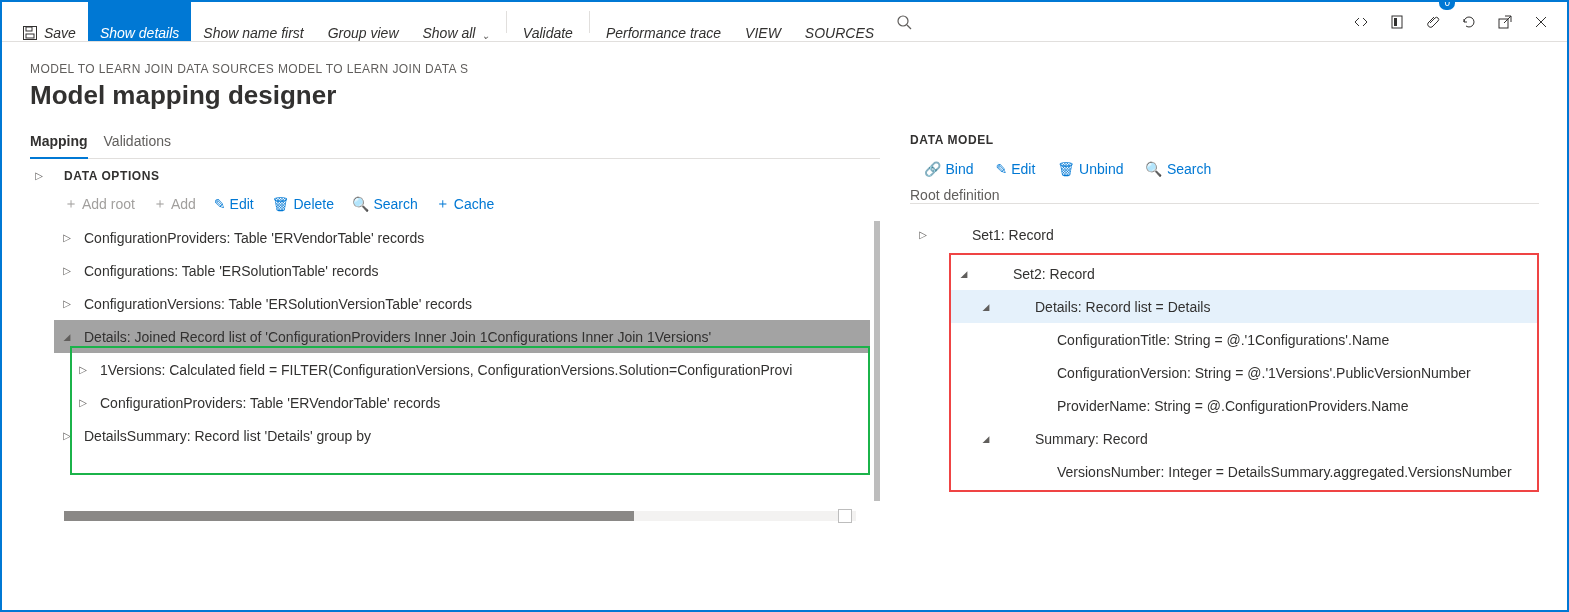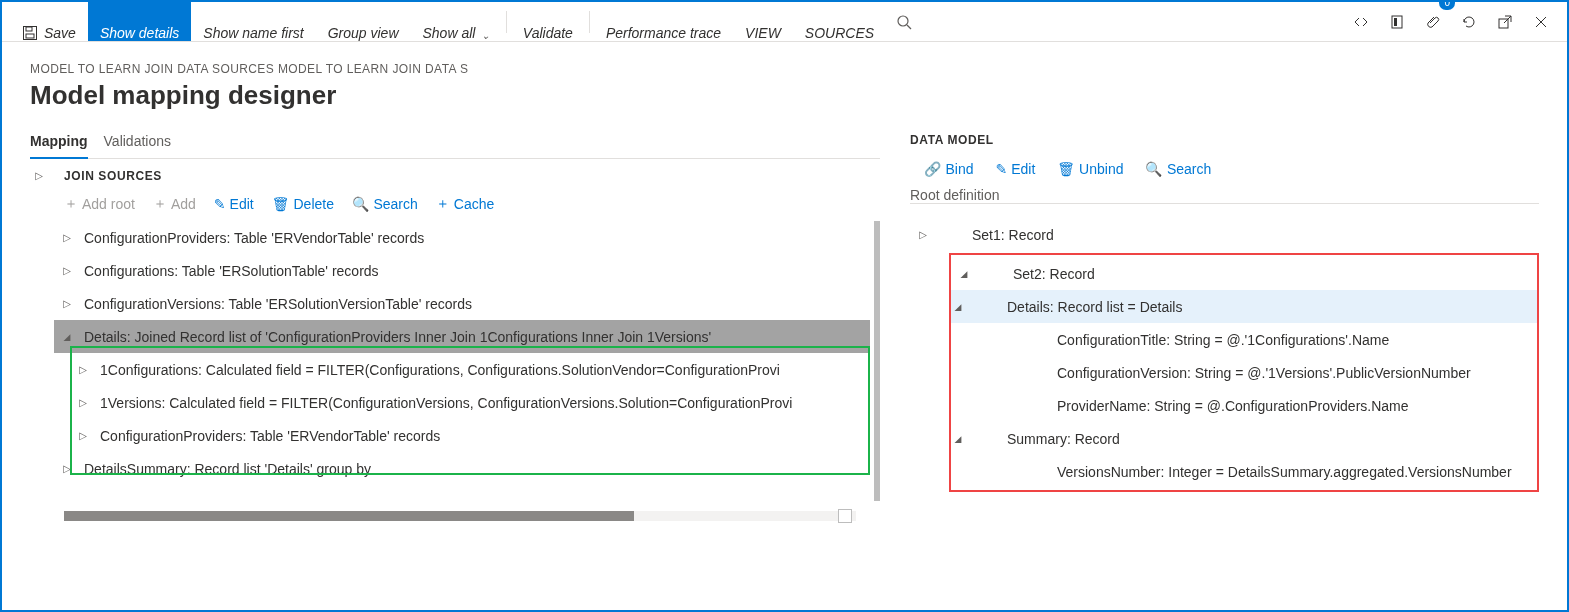--- a/index.html
+++ b/index.html
@@ -171,21 +171,21 @@
   .dm-actions .a { display:flex; align-items:center; gap:4px; cursor:pointer; }
   .dm-sub { color:#605e5c; font-size:14px; }
   .dm-divider { border-top:1px solid #e1dfdd; margin: 0 0 14px 0; }
   .dm-tree .row {
     display:flex; align-items:center; height:33px;gap:32px;
   }
   .dm-tree .row .caret { width:14px; font-size:10px; color:#605e5c; text-align:center; }
   .dm-tree .row .caret.right::before { content:"▷"; }
   .dm-tree .row .caret.down::before { content:"◢"; font-size:9px;}
   .dm-tree .row.i0 { padding-left: 6px; }
-  .dm-tree .row.i1 { }
+  .dm-tree .row.i1 { padding-left: 28px; }
   .dm-tree .row.i2 { padding-left: 50px; }
   .dm-tree .row .label { margin-left: 10px; white-space:nowrap; }
   .dm-tree .row.selected { background:#e5f1fb; }
   .dm-green {
     border: 2px solid #ef4444;
     margin-top: 2px;
     padding: 2px 0;
     margin-left: 39px;
   }
   svg { display:block; }
@@ -280,21 +280,21 @@
   <div class="columns">
 
     <div class="left-col">
       <div class="tabs">
         <div class="tab active"><span>Mapping</span></div>
         <div class="tab"><span>Validations</span></div>
       </div>
 
       <div class="section-row">
         <span class="caret-gutter">▷</span>
-        <span class="section-header">JOIN SOURCES</span>
+        <span class="section-header">DATA OPTIONS</span>
       </div>
 
       <div class="actions">
         <div class="a muted">
             <span>＋</span>
             <span>Add root</span>
           </div>
         <div class="a muted">
             <span>＋</span>
             <span>Add</span>
@@ -329,24 +329,20 @@
         <div class="tree-row">
             <span class="caret right"></span>
             <span class="label">ConfigurationVersions: Table 'ERSolutionVersionTable' records</span>
           </div>
         <div class="tree-row selected">
             <span class="caret down"></span>
             <span class="label">Details: Joined Record list of 'ConfigurationProviders Inner Join 1Configurations Inner Join 1Versions'</span>
           </div>
         <div class="tree-row indent1">
             <span class="caret right"></span>
-            <span class="label">1Configurations: Calculated field = FILTER(Configurations, Configurations.SolutionVendor=ConfigurationProvi</span>
-          </div>
-        <div class="tree-row indent1">
-            <span class="caret right"></span>
             <span class="label">1Versions: Calculated field = FILTER(ConfigurationVersions, ConfigurationVersions.Solution=ConfigurationProvi</span>
           </div>
         <div class="tree-row indent1">
             <span class="caret right"></span>
             <span class="label">ConfigurationProviders: Table 'ERVendorTable' records</span>
           </div>
         <div class="tree-row">
             <span class="caret right"></span>
             <span class="label">DetailsSummary: Record list 'Details' group by</span>
           </div>

